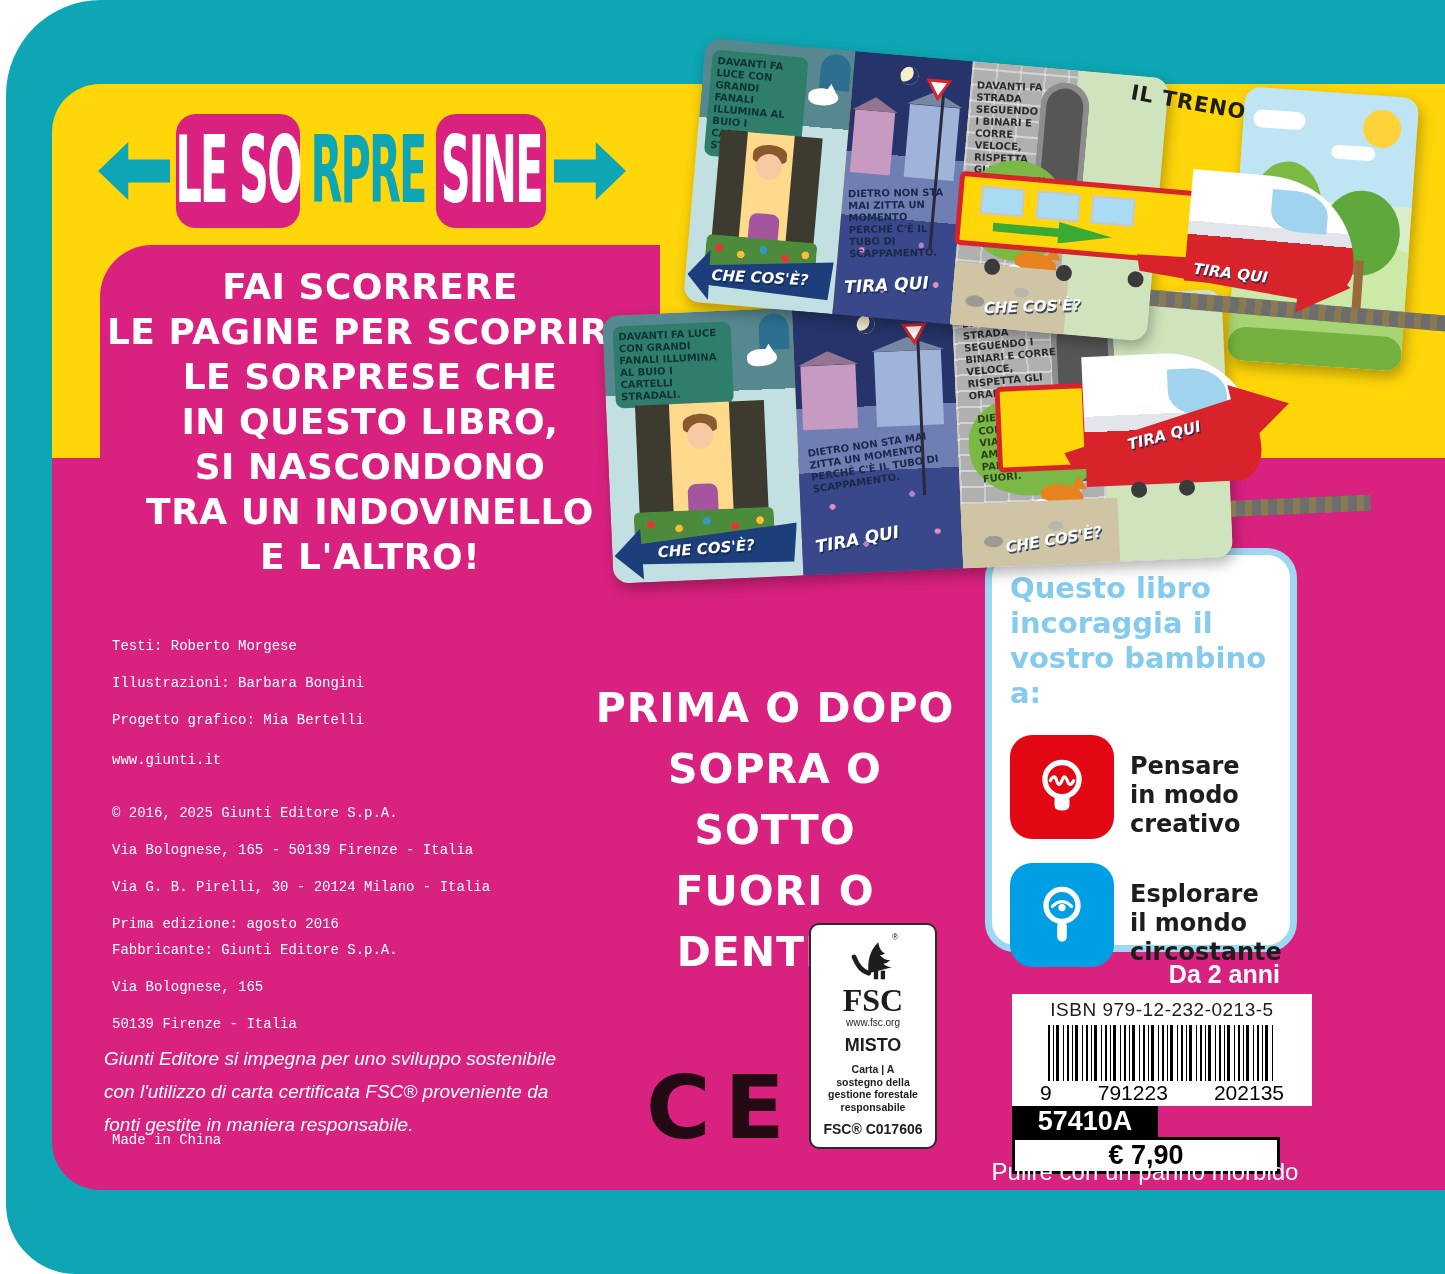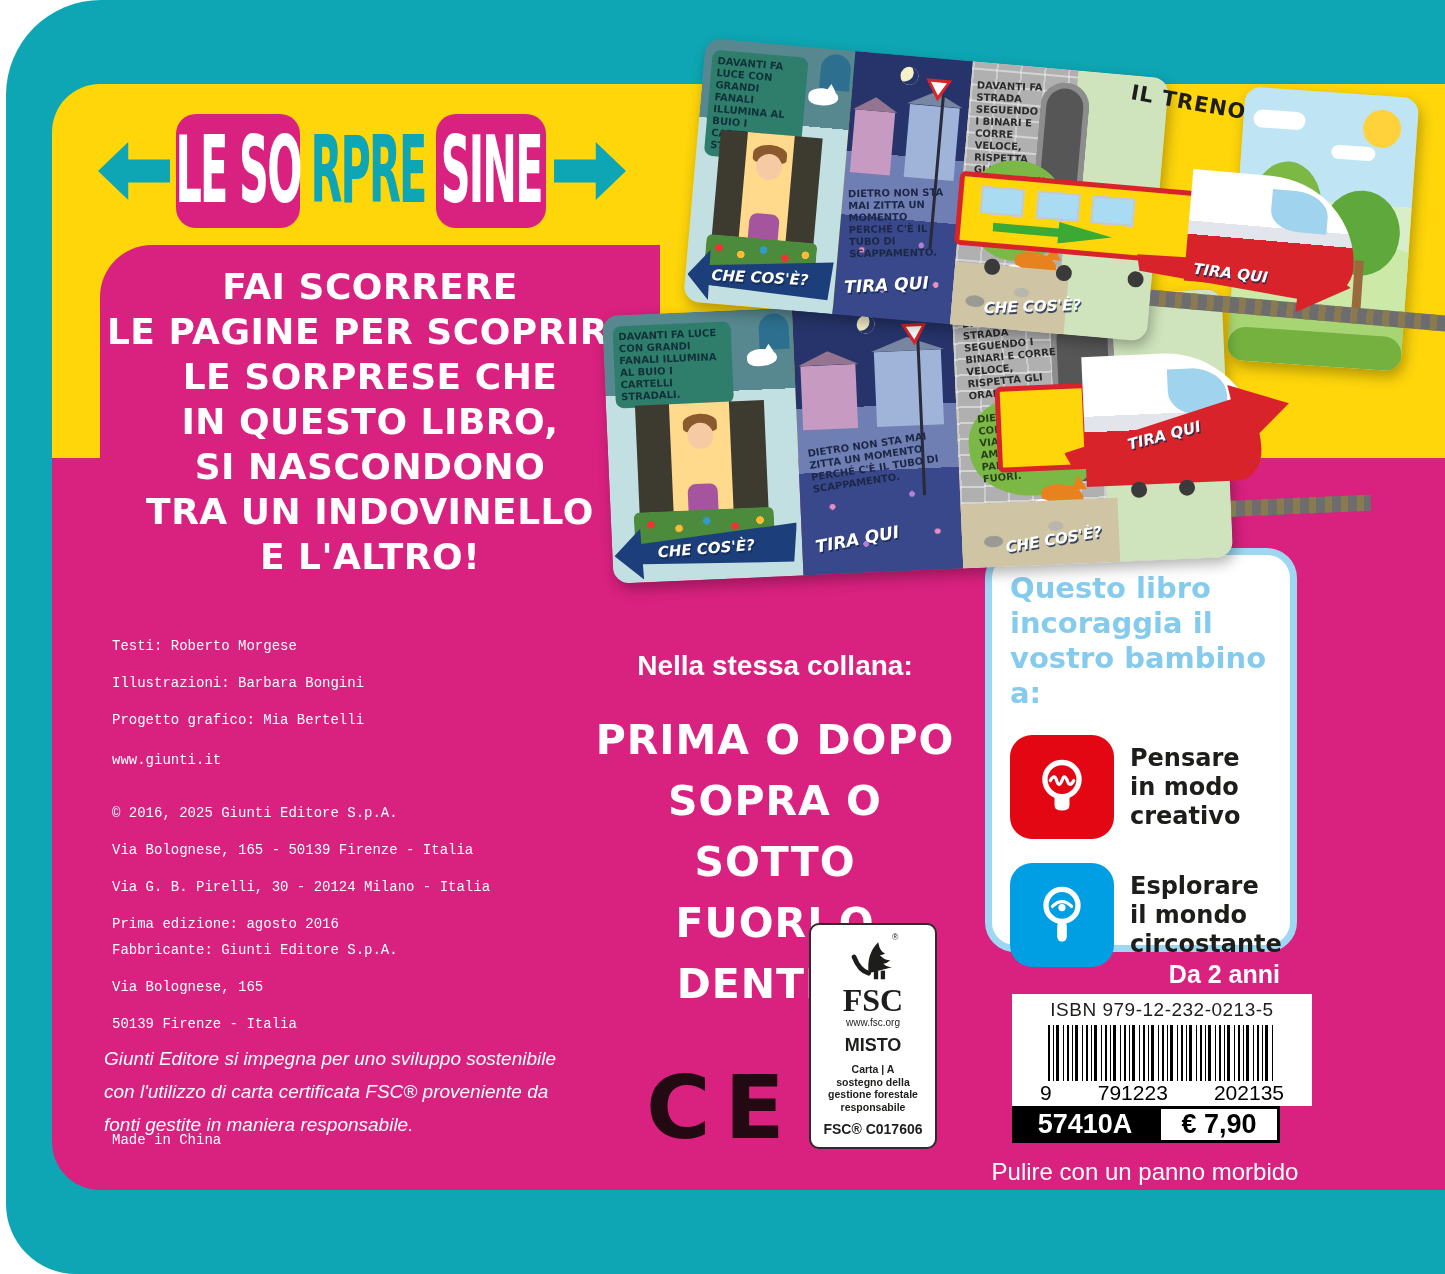--- a/index.html
+++ b/index.html
@@ -38,39 +38,39 @@
   
   .collana{position:absolute;left:585px;top:650px;width:380px;text-align:center;color:#fff;}
   .collana-heading{font-family:"Liberation Sans",sans-serif;font-weight:bold;font-size:28px;}
   .collana-titles{margin-top:28px;font-family:"DejaVu Sans",sans-serif;font-weight:bold;
                   font-size:41px;line-height:61px;letter-spacing:1px;}
   
   .benefits{position:absolute;left:985px;top:548px;width:312px;height:404px;background:#fff;
             border:7px solid #9ed7f2;border-radius:30px;box-sizing:border-box;padding:16px 18px;}
   .benefits-heading{color:#85cbed;font-family:"DejaVu Sans",sans-serif;font-weight:bold;
                     font-size:29px;line-height:35px;}
-  .benefit-row{display:flex;align-items:center;gap:16px;margin-top:24px;}
+  .benefit-row{display:flex;align-items:flex-end;gap:16px;margin-top:24px;}
   .benefit-icon{width:104px;height:104px;border-radius:22px;flex:none;display:flex;
                 align-items:center;justify-content:center;}
   .icon-red{background:#e30613;}
   .icon-blue{background:#009fe3;}
   .benefit-label{font-family:"DejaVu Sans",sans-serif;font-weight:bold;font-size:24px;
                  line-height:29px;color:#1d1d1b;white-space:pre-line;}
   
   .age{position:absolute;left:1012px;top:960px;width:268px;text-align:right;color:#fff;
        font-weight:bold;font-size:25px;}
   .barcode-box{position:absolute;left:1012px;top:994px;width:300px;height:112px;background:#fff;
                text-align:center;overflow:hidden;}
   .isbn-label{font-size:19px;color:#1d1d1b;margin-top:5px;letter-spacing:.5px;}
   .bars{margin:4px auto 0;width:228px;height:56px;
         background:repeating-linear-gradient(90deg,#000 0 2px,#fff 2px 5px,#000 5px 6px,#fff 6px 8px,
                    #000 8px 11px,#fff 11px 15px,#000 15px 16px,#fff 16px 19px);}
   .bar-digits{display:flex;justify-content:space-between;width:244px;margin:0 auto;
               font-size:21px;color:#000;}
-  .sku-row{position:absolute;left:1012px;top:1106px;width:268px;height:37px;display:flex;}
+  .sku-row{position:absolute;left:1012px;top:1106px;width:268px;height:56px;display:flex;flex-direction:column;}
   .sku{width:146px;background:#000;color:#fff;font-weight:bold;font-size:27px;display:flex;
        align-items:center;justify-content:center;}
   .price{flex:1;background:#fff;color:#000;font-weight:bold;font-size:27px;display:flex;
          align-items:center;justify-content:center;border:3px solid #000;box-sizing:border-box;}
   .care{position:absolute;left:980px;top:1158px;width:330px;text-align:center;color:#fff;
         font-size:24px;}
   
   .fsc{position:absolute;left:809px;top:923px;width:128px;height:226px;background:#fff;
        border:2px solid #2b2b2b;border-radius:10px;box-sizing:border-box;text-align:center;
        color:#1d1d1b;padding:6px 4px;}
@@ -268,21 +268,20 @@
     <div>Giunti Editore si impegna per uno sviluppo sostenibile</div>
     <div>con l'utilizzo di carta certificata FSC® proveniente da</div>
     <div>fonti gestite in maniera responsabile.</div>
   </div>
 
   <div class="serif-block" style="top:1122px;">
     <div>Made in China</div>
   </div>
 
   <div class="collana">
-    <div class="collana-heading">Nella stessa collana:</div>
     <div class="collana-titles">
       <div>PRIMA O DOPO</div>
       <div>SOPRA O SOTTO</div>
       <div>FUORI O DENTRO</div>
     </div>
   </div>
 
   <div class="benefits">
     <div class="benefits-heading">Questo libro incoraggia il vostro bambino a:</div>
     <div class="benefit-row">

